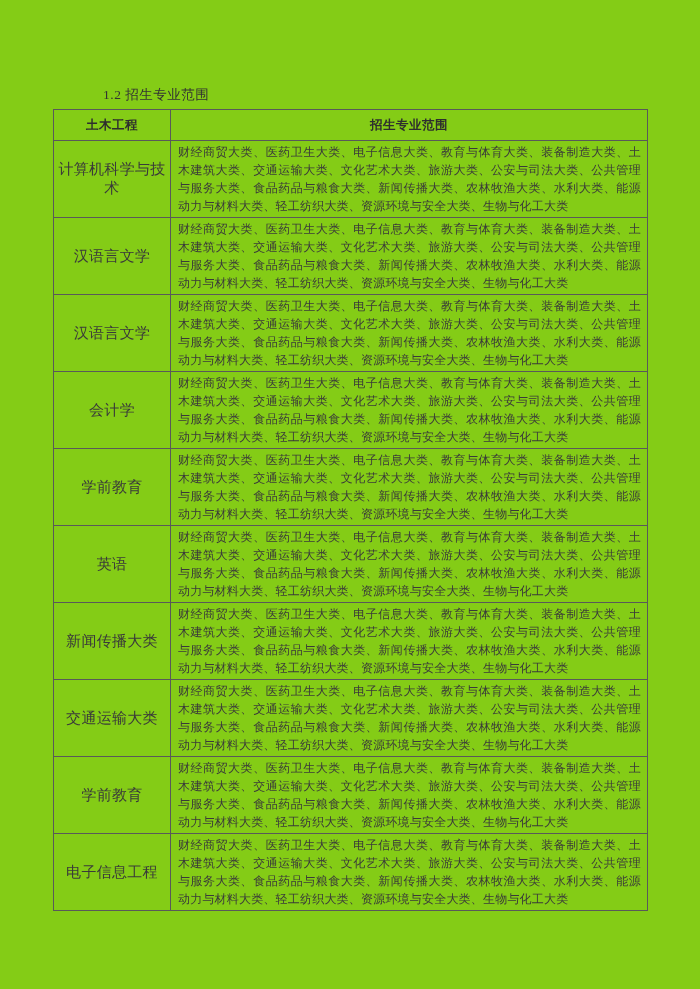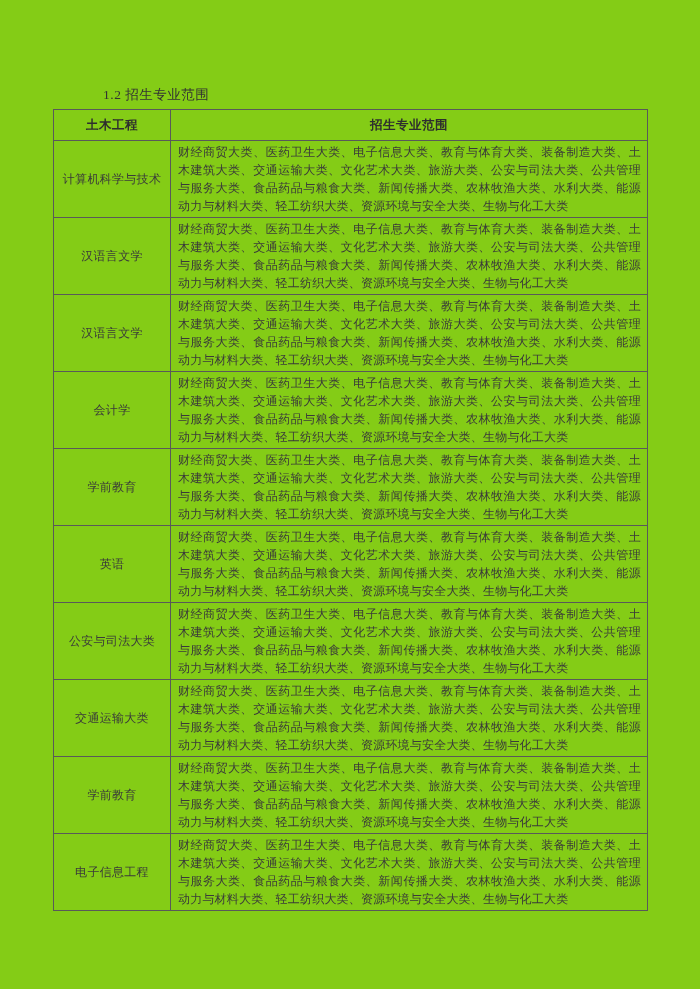--- a/index.html
+++ b/index.html
@@ -43,21 +43,21 @@
     height: 31px;
     font-size: 12.5px;
     font-weight: bold;
     color: #2e2e2e;
     text-align: center;
     letter-spacing: 0.5px;
   }
   td.major-cell {
     height: 74px;
     text-align: center;
-    font-size: 12px;
+    font-size: 15px;
     color: #3a3a3a;
     letter-spacing: 0.3px;
     padding: 0 3px;
   }
   td.scope-cell {
     height: 74px;
     font-size: 12px;
     line-height: 18px;
     color: #3a3a3a;
     padding: 2px 6px 2px 7px;
@@ -103,21 +103,21 @@
       </tr>
       <tr>
         <td class="major-cell">学前教育</td>
         <td class="scope-cell">财经商贸大类、医药卫生大类、电子信息大类、教育与体育大类、装备制造大类、土木建筑大类、交通运输大类、文化艺术大类、旅游大类、公安与司法大类、公共管理与服务大类、食品药品与粮食大类、新闻传播大类、农林牧渔大类、水利大类、能源动力与材料大类、轻工纺织大类、资源环境与安全大类、生物与化工大类</td>
       </tr>
       <tr>
         <td class="major-cell">英语</td>
         <td class="scope-cell">财经商贸大类、医药卫生大类、电子信息大类、教育与体育大类、装备制造大类、土木建筑大类、交通运输大类、文化艺术大类、旅游大类、公安与司法大类、公共管理与服务大类、食品药品与粮食大类、新闻传播大类、农林牧渔大类、水利大类、能源动力与材料大类、轻工纺织大类、资源环境与安全大类、生物与化工大类</td>
       </tr>
       <tr>
-        <td class="major-cell">公安与司法大类</td>
+        <td class="major-cell">新闻传播大类</td>
         <td class="scope-cell">财经商贸大类、医药卫生大类、电子信息大类、教育与体育大类、装备制造大类、土木建筑大类、交通运输大类、文化艺术大类、旅游大类、公安与司法大类、公共管理与服务大类、食品药品与粮食大类、新闻传播大类、农林牧渔大类、水利大类、能源动力与材料大类、轻工纺织大类、资源环境与安全大类、生物与化工大类</td>
       </tr>
       <tr>
         <td class="major-cell">交通运输大类</td>
         <td class="scope-cell">财经商贸大类、医药卫生大类、电子信息大类、教育与体育大类、装备制造大类、土木建筑大类、交通运输大类、文化艺术大类、旅游大类、公安与司法大类、公共管理与服务大类、食品药品与粮食大类、新闻传播大类、农林牧渔大类、水利大类、能源动力与材料大类、轻工纺织大类、资源环境与安全大类、生物与化工大类</td>
       </tr>
       <tr>
         <td class="major-cell">学前教育</td>
         <td class="scope-cell">财经商贸大类、医药卫生大类、电子信息大类、教育与体育大类、装备制造大类、土木建筑大类、交通运输大类、文化艺术大类、旅游大类、公安与司法大类、公共管理与服务大类、食品药品与粮食大类、新闻传播大类、农林牧渔大类、水利大类、能源动力与材料大类、轻工纺织大类、资源环境与安全大类、生物与化工大类</td>
       </tr>

